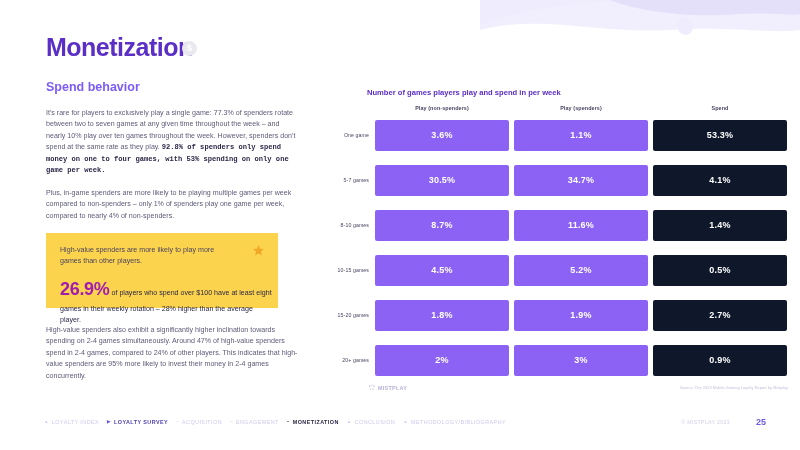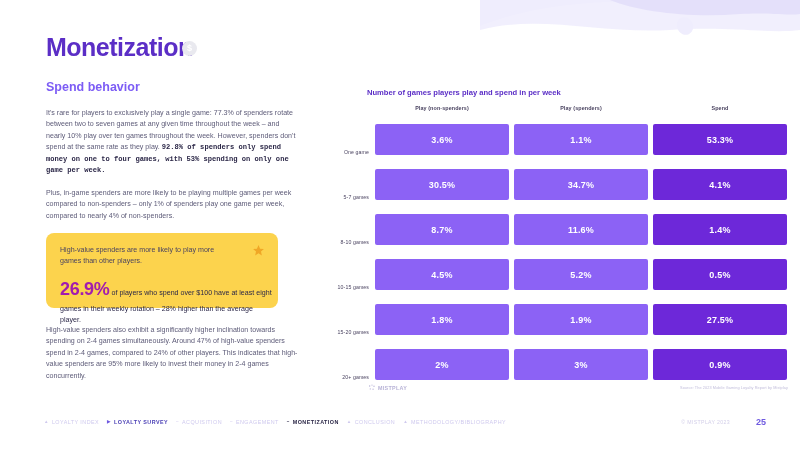--- a/index.html
+++ b/index.html
@@ -81,21 +81,21 @@
   .para b { color: #2b2747; font-weight: bold; font-family: Liberation Mono, monospace; }
 
   
   .callout {
     position: absolute;
     left: 46px;
     top: 233px;
     width: 232px;
     height: 75px;
     background: #fcd34d;
-    border-radius: 8px;
+    border-radius: 0;
     padding: 12px 4px 10px 14px;
   }
   .callout-lead {
     font-size: 7.1px;
     line-height: 1.55;
     color: #4a4360;
     width: 165px;
   }
   .callout-body {
     margin-top: 8px;
@@ -155,21 +155,21 @@
     font-size: 5.4px;
     font-weight: bold;
     color: #4a4360;
     letter-spacing: 0.1px;
   }
   .col-headers .ch:nth-child(1) { margin-right: 5px; }
   .col-headers .ch:nth-child(2) { margin-right: 5px; }
 
   .chart-row {
     display: flex;
-    align-items: flex-end;
+    align-items: center;
     height: 40px;
     margin-bottom: 5px;
   }
   .row-label {
     width: 40px;
     padding-right: 6px;
     text-align: right;
     font-size: 5.2px;
     color: #4a4360;
     letter-spacing: 0.1px;
@@ -180,21 +180,21 @@
     display: flex;
     align-items: center;
     justify-content: center;
     font-size: 9px;
     font-weight: bold;
     color: #ffffff;
     border-radius: 2px;
     letter-spacing: 0.2px;
   }
   .cell.play  { background: #8c62f5; margin-right: 5px; }
-  .cell.spend { background: #6d28d9; }
+  .cell.spend { background: #0f172a; }
 
   
   .chart-footer {
     position: absolute;
     left: 368px;
     top: 384px;
     width: 420px;
     display: flex;
     align-items: center;
     justify-content: space-between;
@@ -321,21 +321,21 @@
         <div class="chart-row">
           <div class="row-label">10-15 games</div>
           <div class="cell play">4.5%</div>
           <div class="cell play">5.2%</div>
           <div class="cell spend">0.5%</div>
         </div>
         <div class="chart-row">
           <div class="row-label">15-20 games</div>
           <div class="cell play">1.8%</div>
           <div class="cell play">1.9%</div>
-          <div class="cell spend">27.5%</div>
+          <div class="cell spend">2.7%</div>
         </div>
         <div class="chart-row">
           <div class="row-label">20+ games</div>
           <div class="cell play">2%</div>
           <div class="cell play">3%</div>
           <div class="cell spend">0.9%</div>
         </div>
       </div>
   </div>
 

